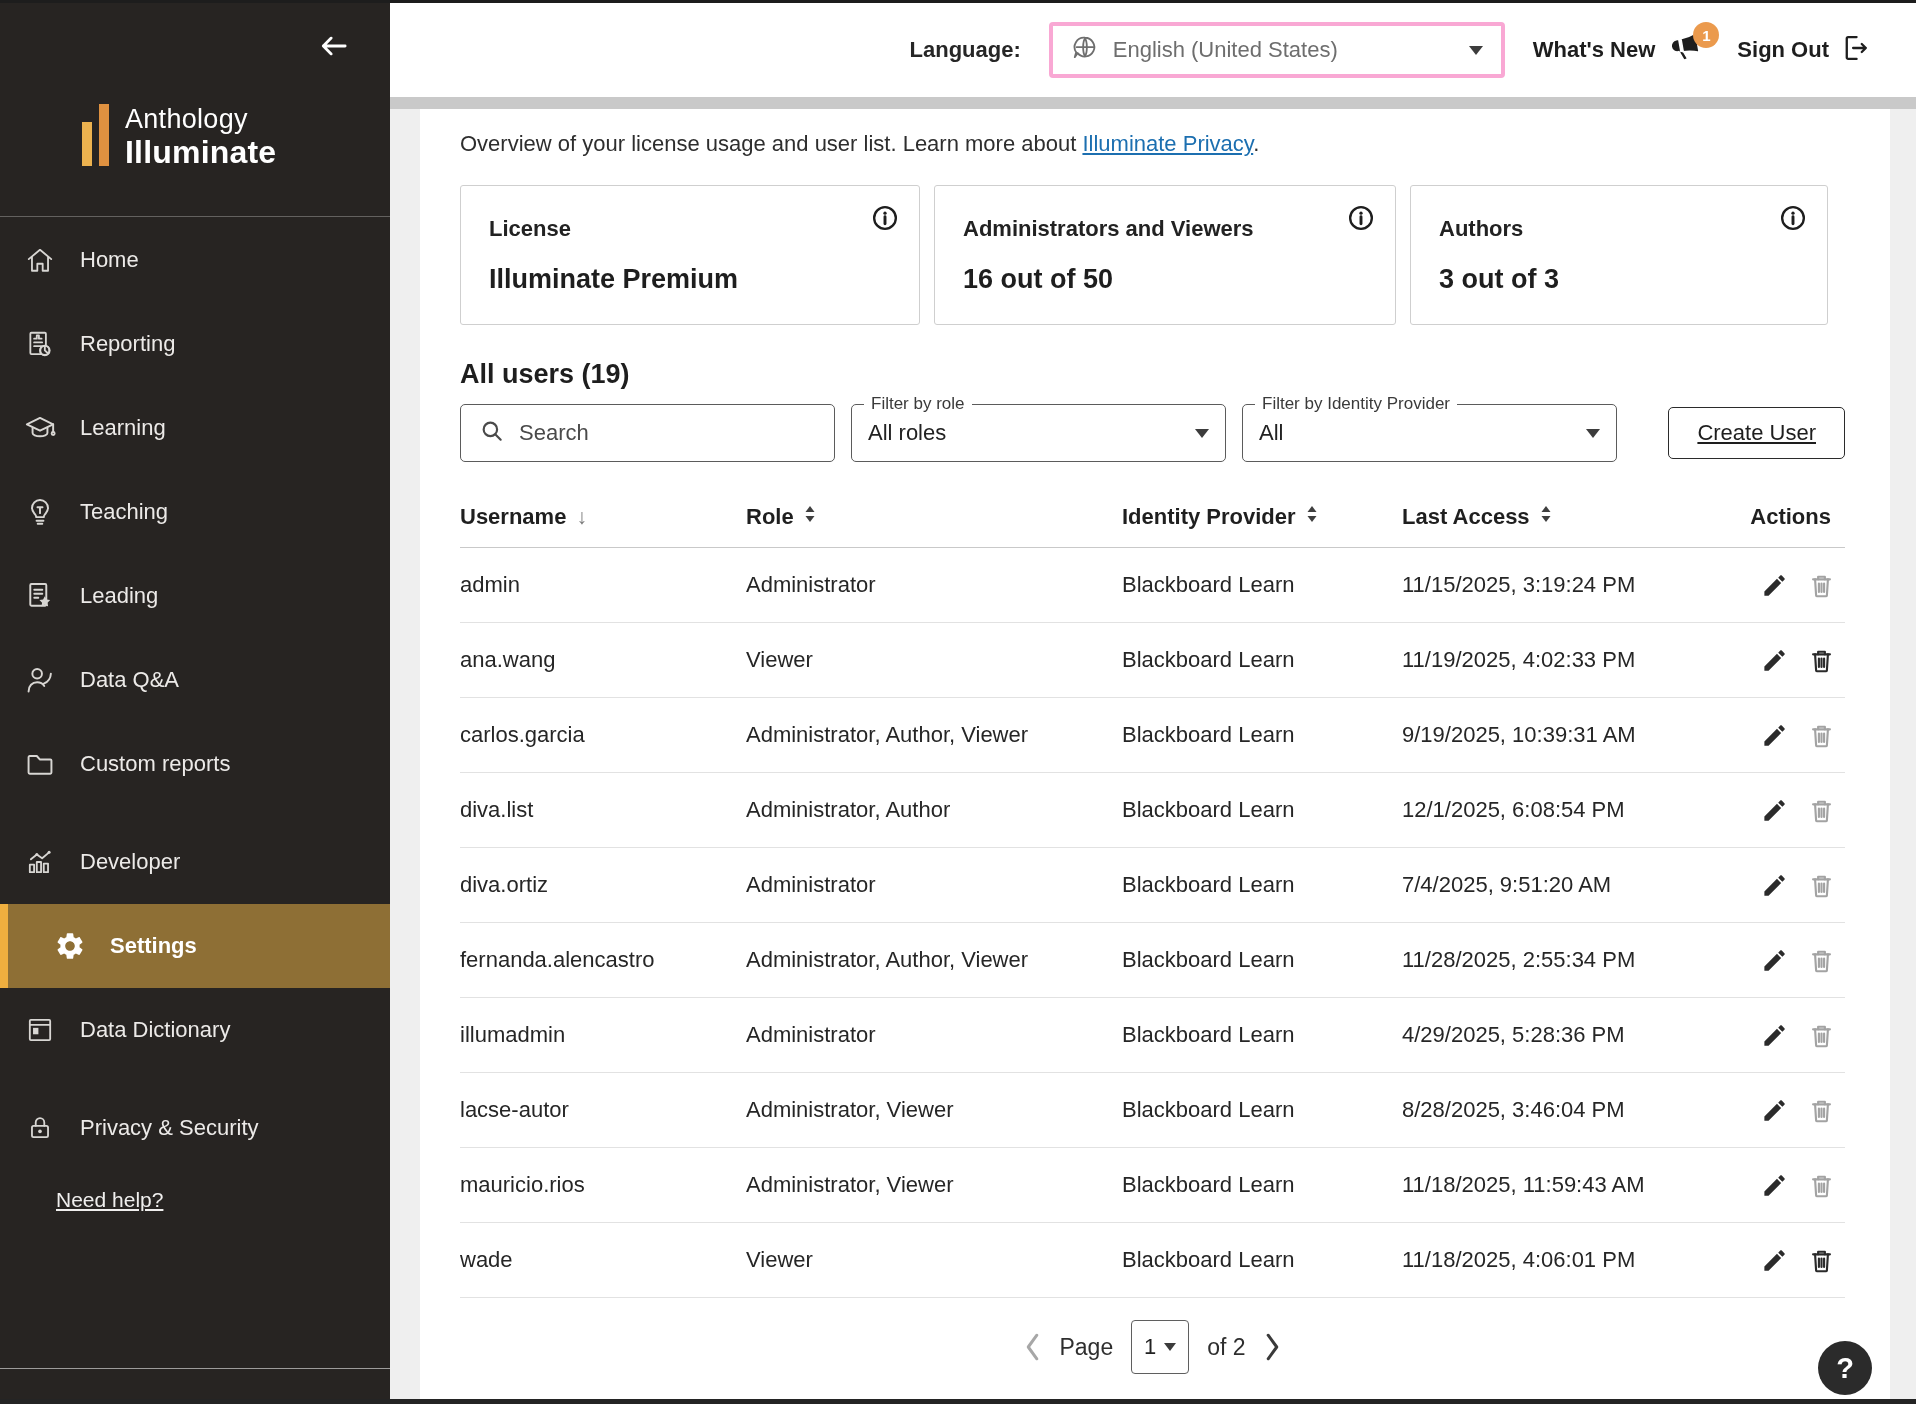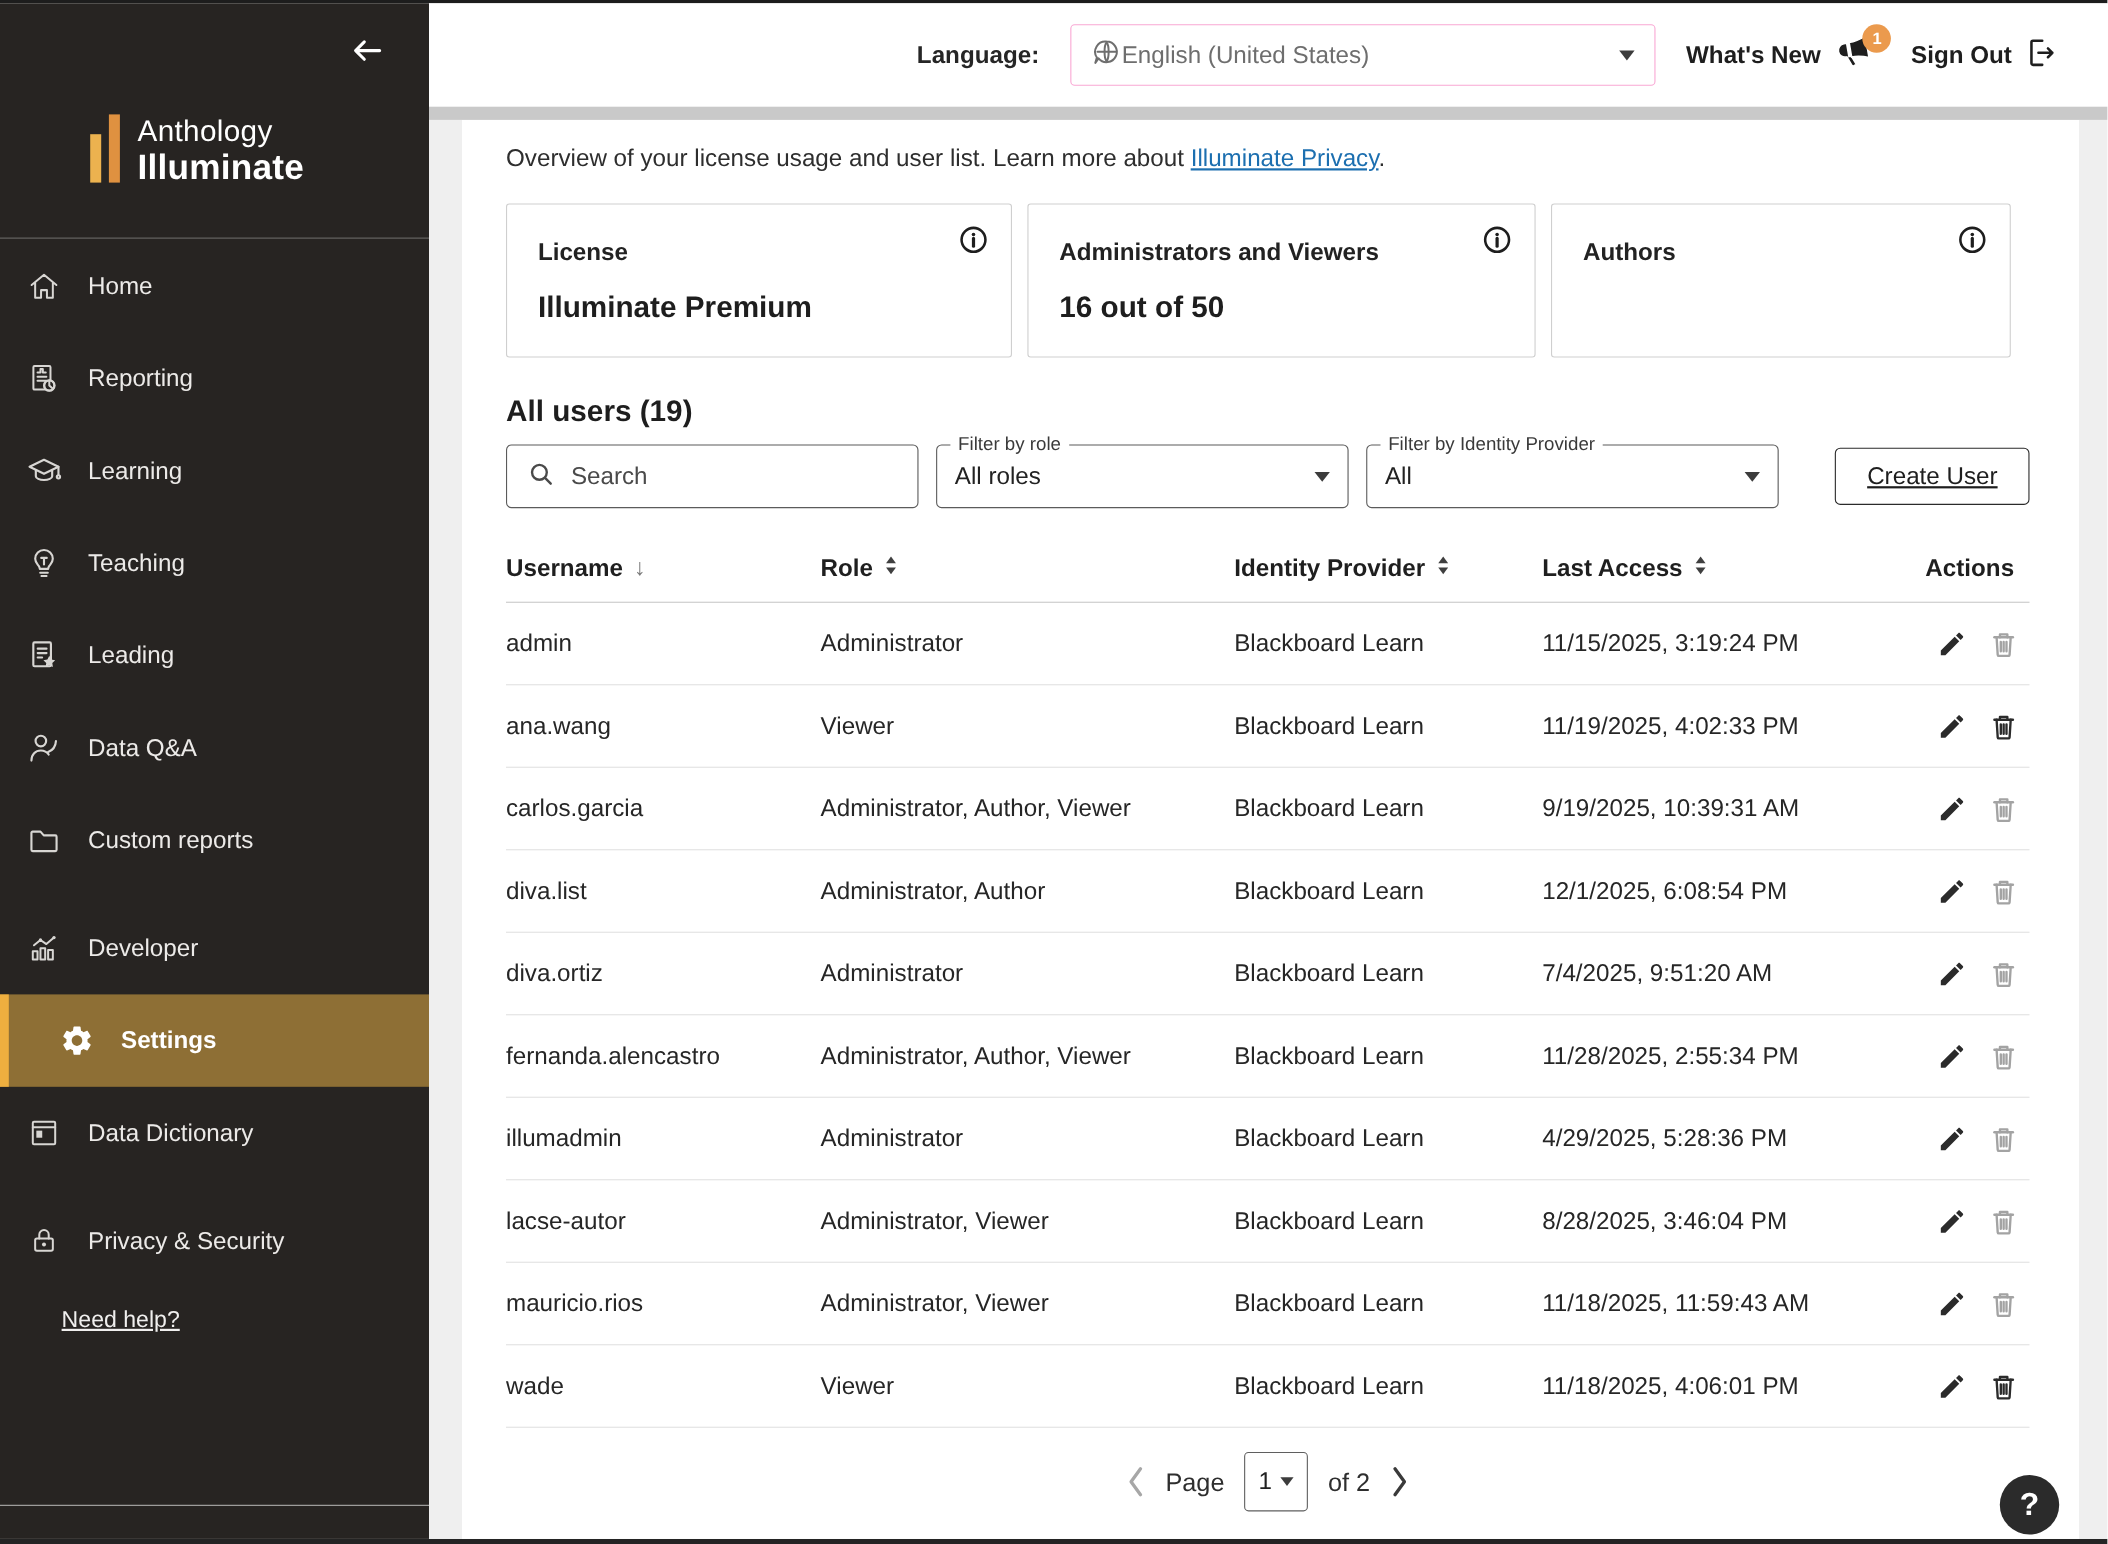--- a/index.html
+++ b/index.html
@@ -28,21 +28,21 @@
   .nav-item svg .solid { fill:#d8d6d3; stroke:none; }
   .nav-item svg .mask { fill:#272422; }
   .nav-item.active svg { stroke:#fff; }
   .nav-item.active svg .gearfill { fill:#fff; stroke:none; }
   .need-help { display:block; margin-top:18px; padding-left:56px; font-size:21px; color:#f0efee; text-decoration:underline; cursor:pointer; }
   .sidebar-foot-line { position:absolute; bottom:30px; left:0; right:0; border-top:1px solid rgba(255,255,255,.55); }
 
   
   .topbar { position:absolute; left:390px; right:0; top:0; height:94px; background:#fff; display:flex; align-items:center; justify-content:flex-end; padding-right:45px; gap:28px; z-index:2; }
   .lang-label { font-size:22px; font-weight:600; color:#262626; }
-  .lang-select { width:532px; height:56px; border:1px solid #f9a8d4; border-radius:4px; display:flex; align-items:center; padding:0 18px; gap:0; cursor:pointer; background:#fff; }
+  .lang-select { width:456px; height:56px; border:4px solid #f9a8d4; border-radius:4px; display:flex; align-items:center; padding:0 18px; gap:14px; cursor:pointer; background:#fff; }
   .lang-select .lang-value { font-size:22px; color:#6e6e6e; flex:1; }
   .caret-down { width:0; height:0; border-left:7px solid transparent; border-right:7px solid transparent; border-top:9px solid #3c3c3c; }
   .whats-new { display:flex; align-items:center; gap:12px; cursor:pointer; }
   .whats-new-label, .sign-out-label { font-size:22px; font-weight:600; color:#1e1e1e; }
   .megaphone-wrap { position:relative; width:42px; height:40px; }
   .badge { position:absolute; top:-8px; right:-10px; min-width:26px; height:26px; border-radius:13px; background:#eb9a4d; color:#fff; font-size:15px; font-weight:700; display:flex; align-items:center; justify-content:center; }
   .sign-out { display:flex; align-items:center; gap:12px; cursor:pointer; }
 
   
   .scroll-band { position:absolute; top:94px; left:390px; right:0; height:12px; background:#c9c9c9; z-index:2; }
@@ -314,20 +314,21 @@
           <button class="info-btn">
             <svg width="28" height="28" viewBox="0 0 24 24" fill="none" stroke="#1e1e1e">
                 <circle cx="12" cy="12" r="9.3" stroke-width="2"></circle>
                 <circle cx="12" cy="7.9" r="1.4" fill="#1e1e1e" stroke="none"></circle>
                 <path d="M12 10.9V17" stroke-width="2.5" stroke-linecap="round"></path>
               </svg>
           </button>
         </div>
         <div class="card card3">
           <div class="card-title">Authors</div>
+          <div class="card-value">3 out of 3</div>
           <button class="info-btn">
             <svg width="28" height="28" viewBox="0 0 24 24" fill="none" stroke="#1e1e1e">
                 <circle cx="12" cy="12" r="9.3" stroke-width="2"></circle>
                 <circle cx="12" cy="7.9" r="1.4" fill="#1e1e1e" stroke="none"></circle>
                 <path d="M12 10.9V17" stroke-width="2.5" stroke-linecap="round"></path>
               </svg>
           </button>
         </div>
       </div>
 

